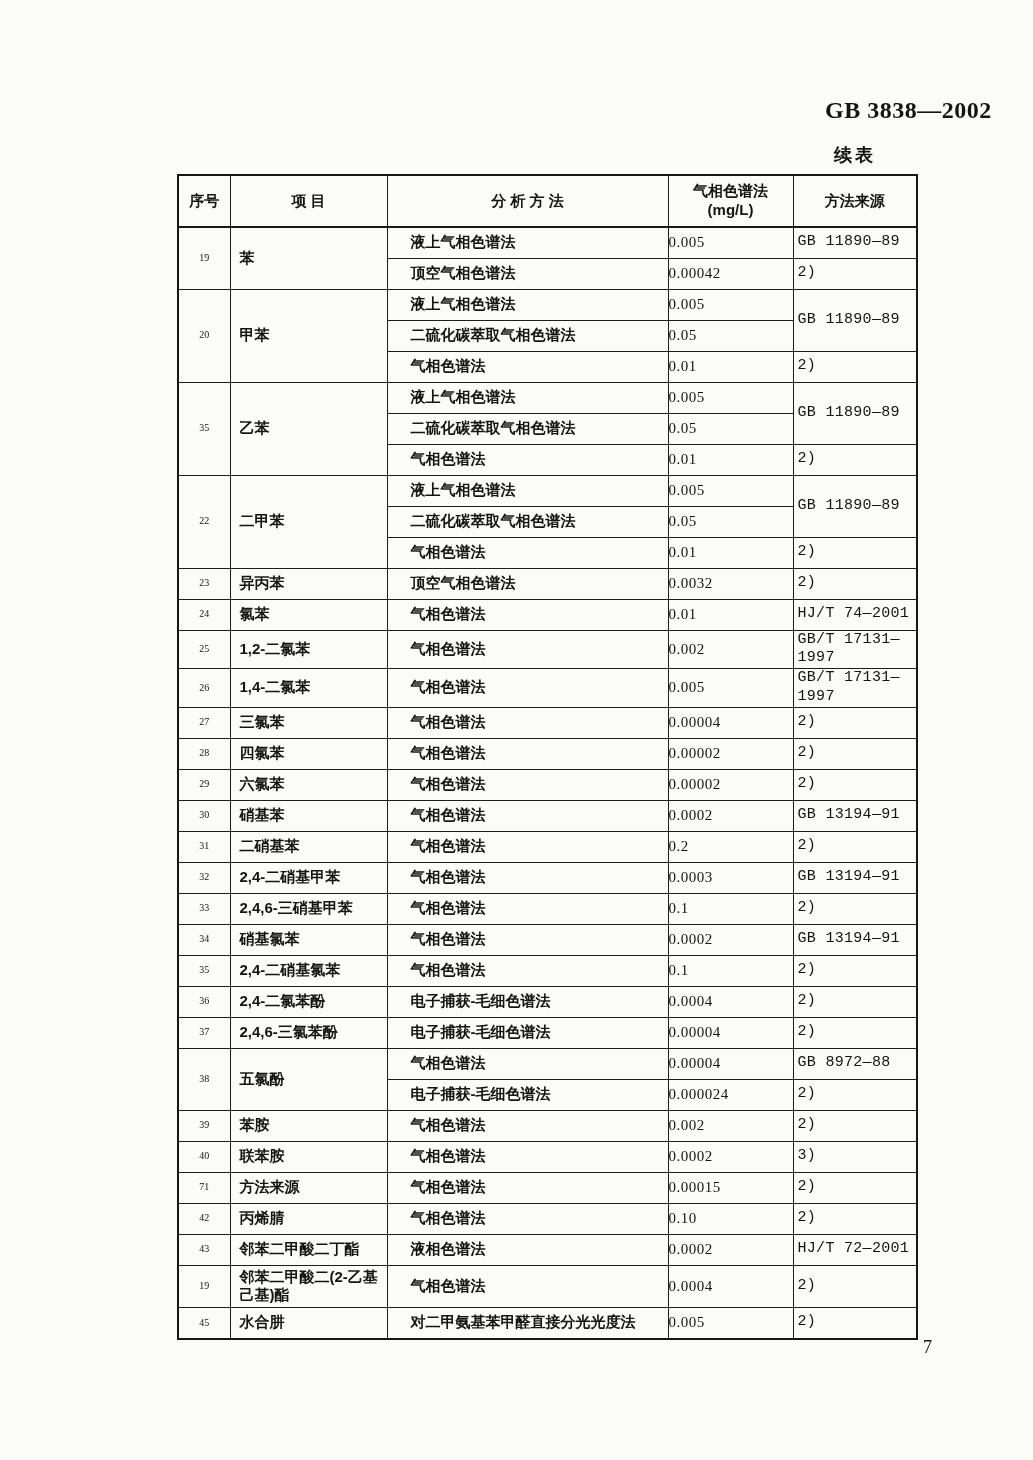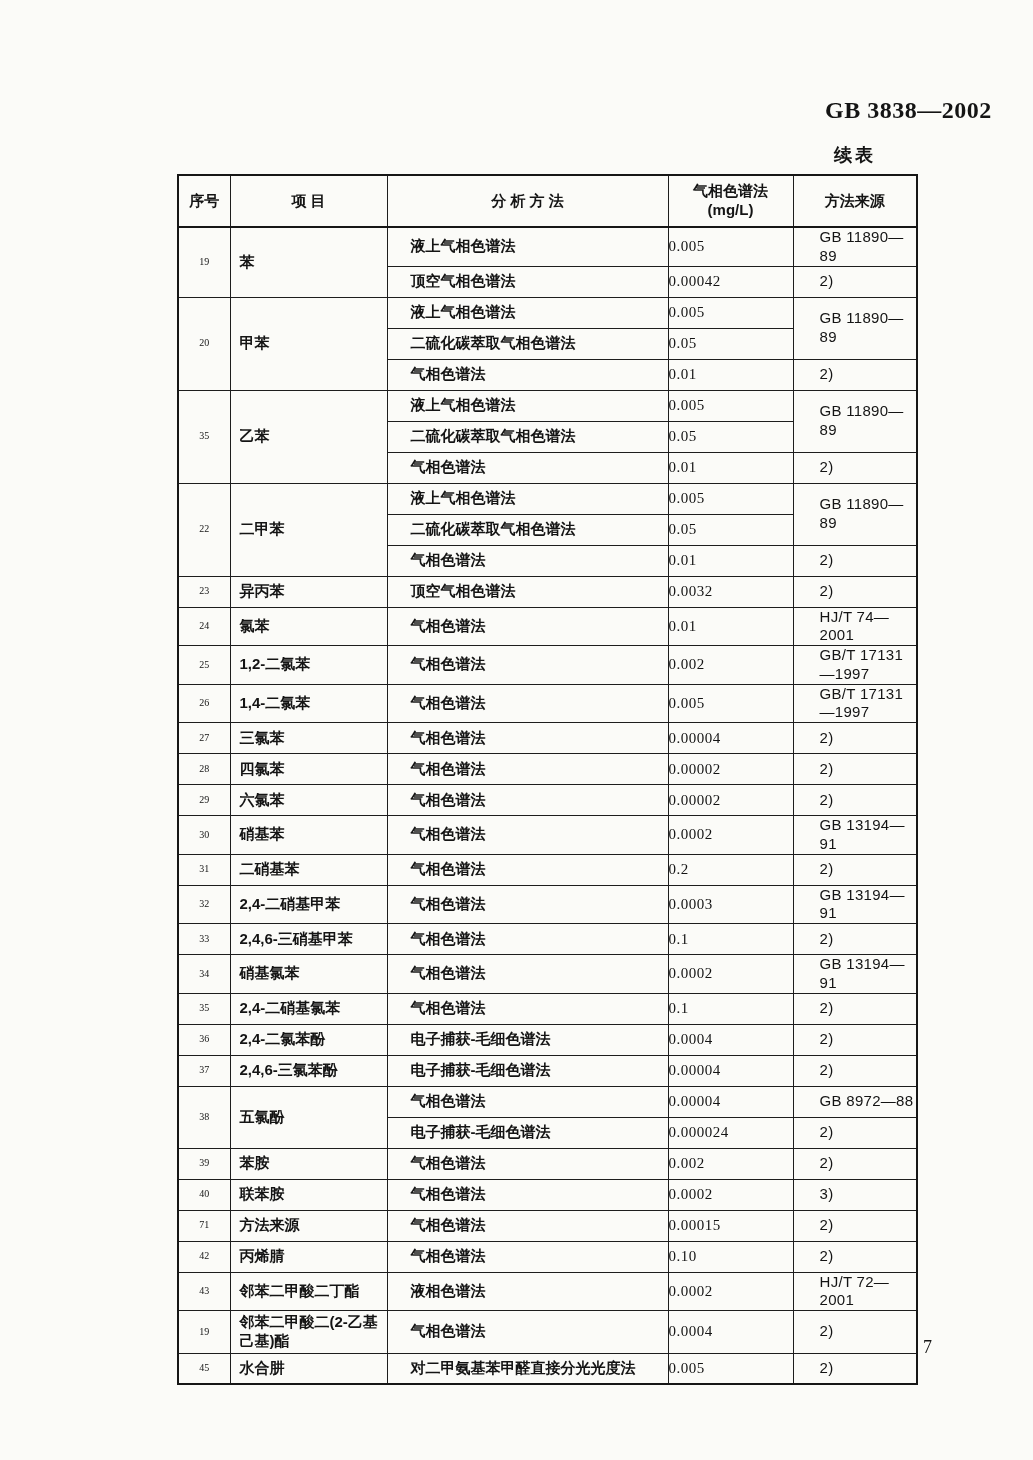--- a/index.html
+++ b/index.html
@@ -54,21 +54,21 @@
   tbody td {
     height: 31px;
     font-size: 15px;
     vertical-align: middle;
     line-height: 1.25;
   }
   .c-no   { text-align: center; font-family: "Liberation Serif", serif; font-size: 10px; }
   .c-item { padding: 2px 6px 2px 9px; font-weight: bold; }
   .c-method { padding-left: 23px; font-weight: bold; }
   .c-limit { text-align: left; font-family: "Liberation Serif", serif; letter-spacing: 0.5px; }
-  .c-source { padding-left: 26px; font-family: Liberation Sans, sans-serif; letter-spacing: 0.3px; }
+  .c-source { padding-left: 4px; font-family: Liberation Mono, monospace; letter-spacing: 0.3px; }
 </style>
 </head>
 <body>
 
 <div class="page">
 
   <div class="doc-number">GB 3838—2002</div>
 
   <div class="continued">续表</div>
 

